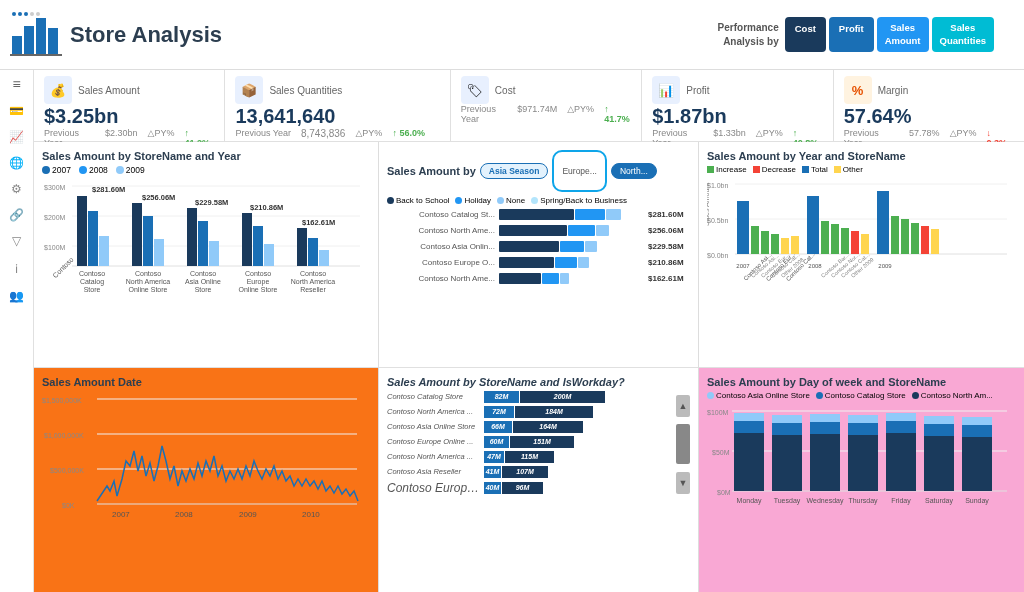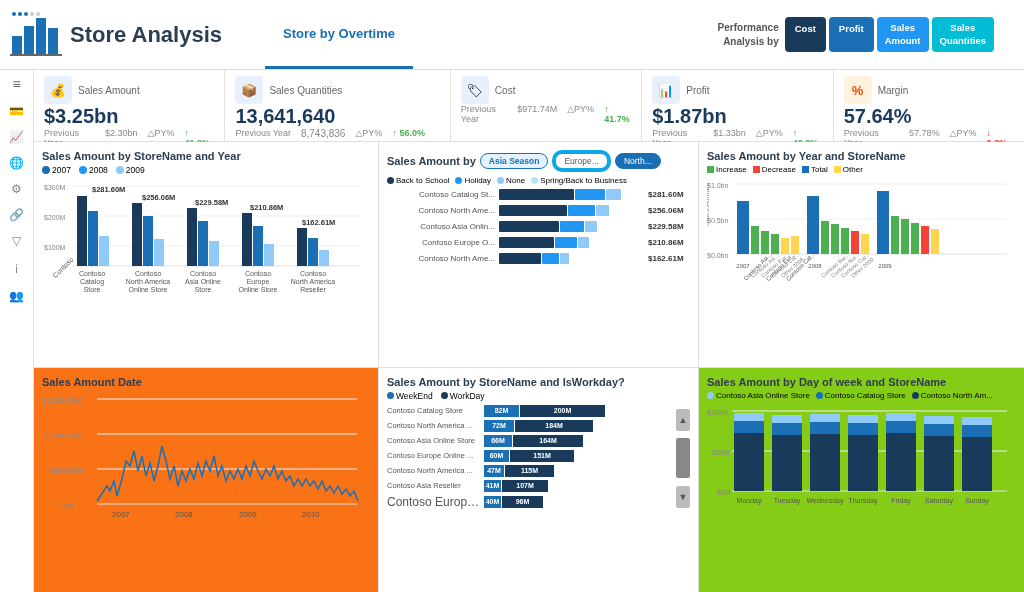--- a/index.html
+++ b/index.html
@@ -23,21 +23,20 @@
         <circle cx="10" cy="2" r="2" fill="#1a6fb5"></circle>
         <circle cx="16" cy="2" r="2" fill="#1a6fb5"></circle>
         <circle cx="22" cy="2" r="2" fill="#ccc"></circle>
         <circle cx="28" cy="2" r="2" fill="#ccc"></circle>
       </svg>
     </div>
     <div style="font-size:22px;font-weight:700;color:#2c3e50;">Store Analysis</div>
   </div>
 
   <div style="display:flex;align-items:flex-end;flex:1;gap:4px;height:100%;padding-bottom:0;">
-    <div style="padding:8px 18px;border-bottom:3px solid #1a6fb5;color:#1a6fb5;font-size:13px;font-weight:600;cursor:pointer;height:100%;display:flex;align-items:center;">Store by Overtime</div>
   </div>
 
   <div style="display:flex;align-items:center;gap:6px;margin-right:20px;">
     <div style="font-size:10px;color:#555;font-weight:600;text-align:right;line-height:1.4;">Performance<br>Analysis by</div>
     <div style="display:flex;gap:3px;">
       <div style="padding:6px 10px;background:#1a3a5c;border-radius:4px;color:white;font-size:9.5px;font-weight:600;cursor:pointer;text-align:center;">Cost</div>
       <div style="padding:6px 10px;background:#1a6fb5;border-radius:4px;color:white;font-size:9.5px;font-weight:600;cursor:pointer;text-align:center;">Profit</div>
       <div style="padding:5px 8px;background:#2196f3;border-radius:4px;color:white;font-size:9.5px;font-weight:600;cursor:pointer;text-align:center;line-height:1.3;">Sales<br>Amount</div>
       <div style="padding:5px 8px;background:#00bcd4;border-radius:4px;color:white;font-size:9.5px;font-weight:600;cursor:pointer;text-align:center;line-height:1.3;">Sales<br>Quantities</div>
     </div>
@@ -232,21 +231,21 @@
           </svg>
         </div>
       </div>
 
       <div style="width:320px;display:flex;flex-direction:column;border-right:1px solid #ddd;overflow:hidden;">
 
         <div style="background:white;padding:8px 8px 4px 8px;border-bottom:1px solid #e0e0e0;flex:1;">
           <div style="display:flex;align-items:center;gap:4px;margin-bottom:4px;">
             <div style="font-size:11px;font-weight:700;color:#2c3e50;">Sales Amount by</div>
             <div style="padding:2px 8px;border-radius:10px;font-size:8.5px;background:#e3f2fd;color:#1a6fb5;border:1px solid #1a6fb5;font-weight:600;cursor:pointer;">Asia Season</div>
-            <div style="padding:2px 8px;border-radius:10px;font-size:8.5px;background:white;color:#555;border:4px solid #0ea5e9;cursor:pointer;">Europe...</div>
+            <div style="padding:14px 8px;border-radius:10px;font-size:8.5px;background:white;color:#555;border:2px solid #0ea5e9;cursor:pointer;">Europe...</div>
             <div style="padding:2px 8px;border-radius:10px;font-size:8.5px;background:#1a6fb5;color:white;border:1px solid #1a6fb5;cursor:pointer;">North...</div>
           </div>
 
           <div style="display:flex;gap:6px;margin-bottom:4px;flex-wrap:wrap;">
             <div style="display:flex;align-items:center;gap:2px;font-size:8px;"><span style="width:7px;height:7px;background:#1a3a5c;display:inline-block;border-radius:50%;"></span>Back to School</div>
             <div style="display:flex;align-items:center;gap:2px;font-size:8px;"><span style="width:7px;height:7px;background:#2196f3;display:inline-block;border-radius:50%;"></span>Holiday</div>
             <div style="display:flex;align-items:center;gap:2px;font-size:8px;"><span style="width:7px;height:7px;background:#90caf9;display:inline-block;border-radius:50%;"></span>None</div>
             <div style="display:flex;align-items:center;gap:2px;font-size:8px;"><span style="width:7px;height:7px;background:#b3e5fc;display:inline-block;border-radius:50%;"></span>Spring/Back to Business</div>
           </div>
 
@@ -292,27 +291,23 @@
               <div style="display:flex;gap:1px;flex:1;">
                 <div style="width:42px;height:11px;background:#1a3a5c;border-radius:1px;"></div>
                 <div style="width:17px;height:11px;background:#2196f3;border-radius:1px;"></div>
                 <div style="width:9px;height:11px;background:#90caf9;border-radius:1px;"></div>
               </div>
               <div style="font-size:8px;color:#333;min-width:42px;font-weight:600;">$162.61M</div>
             </div>
           </div>
         </div>
 
-        <div style="background:white;padding:8px 8px 4px 8px;flex:1;">
+        <div style="background:white;padding:8px 8px 4px 8px;flex:1;font-style:italic;">
           <div style="font-size:11px;font-weight:700;color:#2c3e50;margin-bottom:3px;">Sales Amount by StoreName and IsWorkday?</div>
 
-          <div style="display:flex;gap:8px;margin-bottom:4px;">
-            <div style="display:flex;align-items:center;gap:2px;font-size:8.5px;"><span style="width:7px;height:7px;background:#1a6fb5;display:inline-block;border-radius:50%;"></span>WeekEnd</div>
-            <div style="display:flex;align-items:center;gap:2px;font-size:8.5px;"><span style="width:7px;height:7px;background:#1a3a5c;display:inline-block;border-radius:50%;"></span>WorkDay</div>
-          </div>
 
           <div style="display:flex;gap:4px;">
             <div style="flex:1;">
 
               <div style="display:flex;align-items:center;margin-bottom:3px;gap:2px;">
                 <div style="width:95px;font-size:7.5px;color:#555;overflow:hidden;text-overflow:ellipsis;white-space:nowrap;">Contoso Catalog Store</div>
                 <div style="display:flex;align-items:center;gap:1px;">
                   <div style="width:35px;height:12px;background:#1a6fb5;display:flex;align-items:center;justify-content:center;font-size:7px;color:white;font-weight:600;">82M</div>
                   <div style="width:85px;height:12px;background:#1a3a5c;display:flex;align-items:center;justify-content:center;font-size:7px;color:white;font-weight:600;">200M</div>
                 </div>
@@ -426,21 +421,21 @@
             <text x="56" y="102" font-size="5.5" fill="#888" transform="rotate(-40,56,102)">Contoso Eur...</text>
             <text x="66" y="102" font-size="5.5" fill="#888" transform="rotate(-40,66,102)">Contoso Cat...</text>
             <text x="76" y="102" font-size="5.5" fill="#888" transform="rotate(-40,76,102)">Other 2008</text>
             <text x="116" y="102" font-size="5.5" fill="#888" transform="rotate(-40,116,102)">Contoso Bar...</text>
             <text x="126" y="102" font-size="5.5" fill="#888" transform="rotate(-40,126,102)">Contoso Nor...</text>
             <text x="136" y="102" font-size="5.5" fill="#888" transform="rotate(-40,136,102)">Contoso Cat...</text>
             <text x="146" y="102" font-size="5.5" fill="#888" transform="rotate(-40,146,102)">Other 2009</text>
           </svg>
         </div>
 
-        <div style="background:#84cc16;padding:8px 8px 4px 8px;flex:1;">
+        <div style="background:#f9a8d4;padding:8px 8px 4px 8px;flex:1;">
           <div style="font-size:11px;font-weight:700;color:#2c3e50;margin-bottom:3px;">Sales Amount by Day of week and StoreName</div>
           
           <div style="display:flex;gap:6px;margin-bottom:3px;flex-wrap:wrap;">
             <div style="display:flex;align-items:center;gap:2px;font-size:8px;"><span style="width:7px;height:7px;background:#90caf9;display:inline-block;border-radius:50%;"></span>Contoso Asia Online Store</div>
             <div style="display:flex;align-items:center;gap:2px;font-size:8px;"><span style="width:7px;height:7px;background:#1a6fb5;display:inline-block;border-radius:50%;"></span>Contoso Catalog Store</div>
             <div style="display:flex;align-items:center;gap:2px;font-size:8px;"><span style="width:7px;height:7px;background:#1a3a5c;display:inline-block;border-radius:50%;"></span>Contoso North Am...</div>
           </div>
           
           <svg width="305" height="125" viewBox="0 0 305 125">
             <text x="0" y="12" font-size="7" fill="#888">$100M</text>

